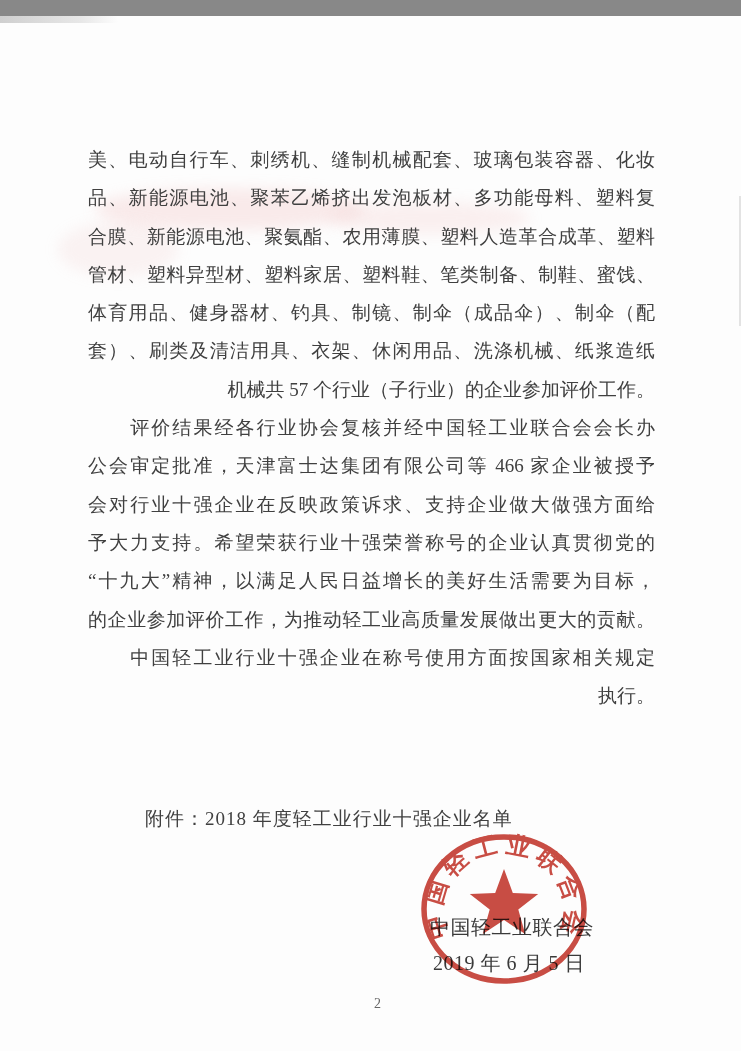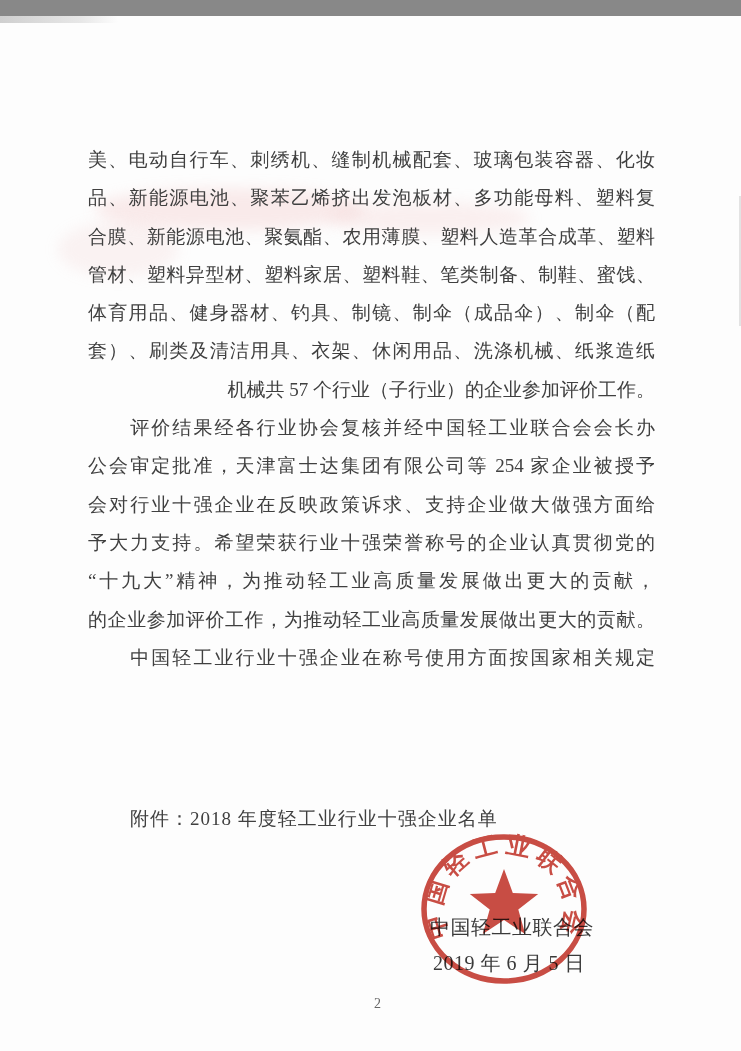--- a/index.html
+++ b/index.html
@@ -10,21 +10,21 @@
     color:#404040;
   }
   
   .body-text{
     position:absolute;left:88px;top:125px;width:567px;
     font-size:19px;line-height:38.3px;letter-spacing:0;
   }
   .line{white-space:nowrap;text-align:right;}
   .line.just{white-space:normal;text-align:justify;text-align-last:justify;}
   .attach-line{
-    position:absolute;left:130px;top:790px;font-size:19px;line-height:26px;
+    position:absolute;left:145px;top:790px;font-size:19px;line-height:26px;
     white-space:nowrap;letter-spacing:1px;
   }
   .sig-org{
     position:absolute;left:430px;top:898px;font-size:20px;line-height:26px;
     letter-spacing:0.5px;white-space:nowrap;color:#3a3a3a;
   }
   .sig-date{
     position:absolute;left:433px;top:934px;font-size:20px;line-height:26px;
     letter-spacing:0.5px;white-space:nowrap;color:#3a3a3a;
   }
@@ -62,26 +62,27 @@
 
   <div class="body-text">
       <div class="line just">美、电动自行车、刺绣机、缝制机械配套、玻璃包装容器、化妆</div>
       <div class="line just">品、新能源电池、聚苯乙烯挤出发泡板材、多功能母料、塑料复</div>
       <div class="line just">合膜、新能源电池、聚氨酯、农用薄膜、塑料人造革合成革、塑料</div>
       <div class="line just">管材、塑料异型材、塑料家居、塑料鞋、笔类制备、制鞋、蜜饯、</div>
       <div class="line just">体育用品、健身器材、钓具、制镜、制伞（成品伞）、制伞（配</div>
       <div class="line just">套）、刷类及清洁用具、衣架、休闲用品、洗涤机械、纸浆造纸</div>
       <div class="line">机械共 57 个行业（子行业）的企业参加评价工作。</div>
       <div class="line just">　　评价结果经各行业协会复核并经中国轻工业联合会会长办</div>
-      <div class="line just">公会审定批准，天津富士达集团有限公司等 254 家企业被授予</div>
+      <div class="line just">公会审定批准，天津富士达集团有限公司等 466 家企业被授予</div>
       <div class="line just">会对行业十强企业在反映政策诉求、支持企业做大做强方面给</div>
       <div class="line just">予大力支持。希望荣获行业十强荣誉称号的企业认真贯彻党的</div>
-      <div class="line just">“十九大”精神，为推动轻工业高质量发展做出更大的贡献，</div>
+      <div class="line just">“十九大”精神，以满足人民日益增长的美好生活需要为目标，</div>
       <div class="line just">的企业参加评价工作，为推动轻工业高质量发展做出更大的贡献。</div>
       <div class="line just">　　中国轻工业行业十强企业在称号使用方面按国家相关规定</div>
+      <div class="line">执行。</div>
     </div>
 
   <div class="attach-line">附件：2018 年度轻工业行业十强企业名单</div>
 
   <div class="sig-org">中国轻工业联合会</div>
   <div class="sig-date">2019 年 6 月 5 日</div>
 
   <svg class="seal" width="178" height="162" viewBox="0 0 178 162">
     <ellipse cx="89" cy="80" rx="80" ry="72" fill="none" stroke="#c63f35" stroke-width="5.5"></ellipse>
     <path id="sealArc" d="M 35.3 108 A 62 56 0 1 1 142.7 108" fill="none"></path>

